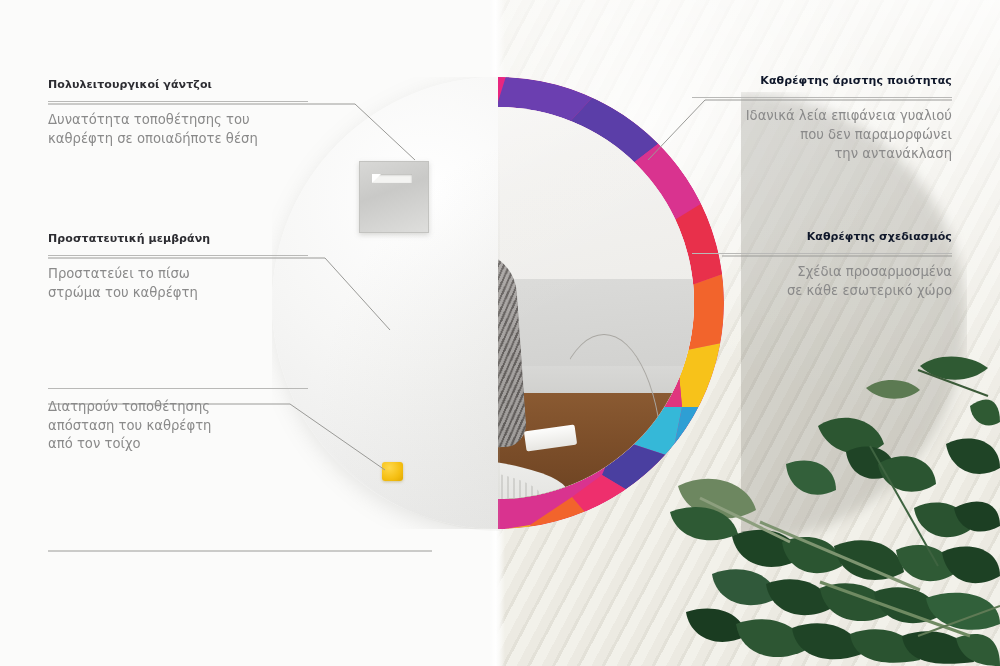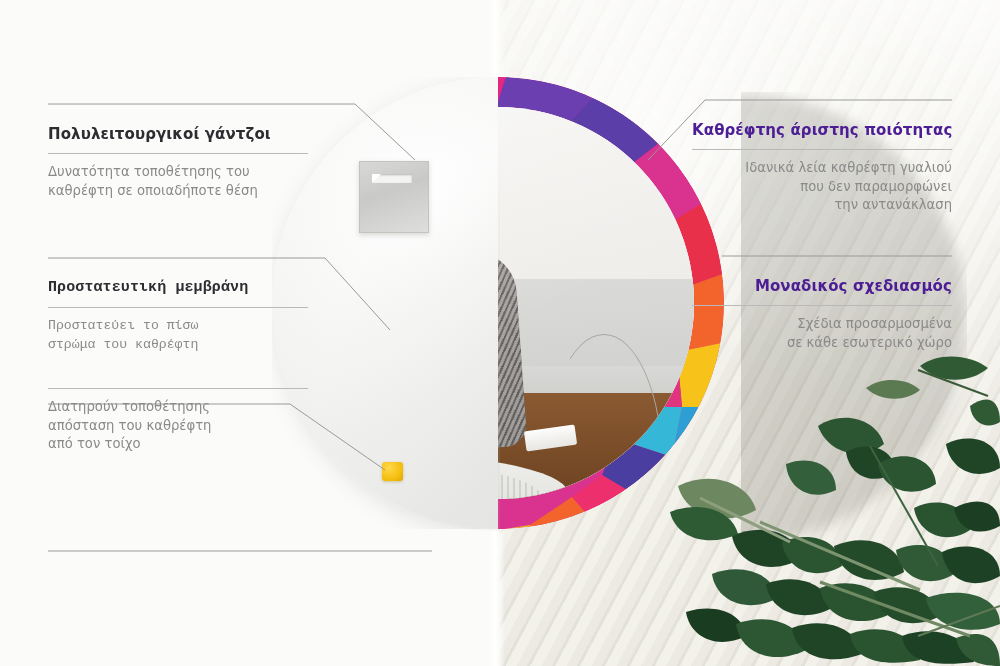--- a/index.html
+++ b/index.html
@@ -182,31 +182,31 @@
     position:absolute; left:515px; top:92px; width:452px; height:452px;
     border-radius:50%;
     clip-path: inset(0 0 0 50%);
     background:radial-gradient(circle at 50% 50%, rgba(120,118,108,.26) 68%, rgba(120,118,108,.0) 78%);
     filter:blur(6px);
   }
 
   
   .callout{ position:absolute; }
   .callout h3{
-    font-size:15px; font-weight:700; color:#2c2c31; letter-spacing:.1px;
-    white-space:nowrap; line-height:1.2;margin-top:47px;
+    font-size:11px; font-weight:700; color:#2c2c31; letter-spacing:.1px;
+    white-space:nowrap; line-height:1.2;
   }
   .callout p{
     font-size:13.2px; font-weight:400; color:#8a8a8a; line-height:1.42;
     margin-top:9px; white-space:pre-line;
   }
   .rule{ height:1px; background:#b9b9b7; }
   .left-col{ text-align:left; }
   .right-col{ text-align:right; }
-  .right-col h3{ color:#4c1d95; }
+  .right-col h3{ color:#0f172a; }
 
   .leader{ position:absolute; overflow:visible; pointer-events:none; }
   .leader path{ fill:none; stroke:#9a9a97; stroke-width:1; }
 
   
   .foliage{ position:absolute; right:0; bottom:0; width:330px; height:330px; }
 </style>
 </head>
 <body>
 
@@ -308,45 +308,45 @@
     <path d="M952 256 H722"></path>
   </svg>
 
   <div class="callout left-col" style="left:48px; top:78px; width:260px;">
     <h3>Πολυλειτουργικοί γάντζοι</h3>
     <div class="rule" style="margin-top:10px;"></div>
     <p>Δυνατότητα τοποθέτησης του
 καθρέφτη σε οποιαδήποτε θέση</p>
   </div>
 
-  <div class="callout left-col" style="left:48px; top:232px; width:260px;font-family:Liberation Mono, monospace;">
+  <div class="callout left-col" style="left:48px; top:232px; width:260px;">
     <h3>Προστατευτική μεμβράνη</h3>
     <div class="rule" style="margin-top:10px;"></div>
     <p>Προστατεύει το πίσω
 στρώμα του καθρέφτη</p>
   </div>
 
   <div class="callout left-col" style="left:48px; top:378px; width:260px;">
     <div class="rule" style="margin-top:10px;"></div>
     <p>Διατηρούν τοποθέτησης
 απόσταση του καθρέφτη
 από τον τοίχο</p>
   </div>
 
 
   <div class="callout right-col" style="left:692px; top:74px; width:260px;">
     <h3>Καθρέφτης άριστης ποιότητας</h3>
     <div class="rule" style="margin-top:10px;"></div>
-    <p>Ιδανικά λεία καθρέφτη γυαλιού
+    <p>Ιδανικά λεία επιφάνεια γυαλιού
 που δεν παραμορφώνει
 την αντανάκλαση</p>
   </div>
 
   <div class="callout right-col" style="left:692px; top:230px; width:260px;">
-    <h3>Μοναδικός σχεδιασμός</h3>
+    <h3>Καθρέφτης σχεδιασμός</h3>
     <div class="rule" style="margin-top:10px;"></div>
     <p>Σχέδια προσαρμοσμένα
 σε κάθε εσωτερικό χώρο</p>
   </div>
 
   <svg class="foliage" viewBox="0 0 330 330">
     <g fill="#2f5a33">
       <path d="M250 30 C268 16 300 18 318 32 C300 48 268 48 250 30 Z"></path>
       <path d="M196 52 C212 40 238 42 250 54 C236 66 210 66 196 52 Z" fill="#5c7a52"></path>
       <path d="M248 34 L318 60" stroke="#3b5a38" stroke-width="2" fill="none"></path>

